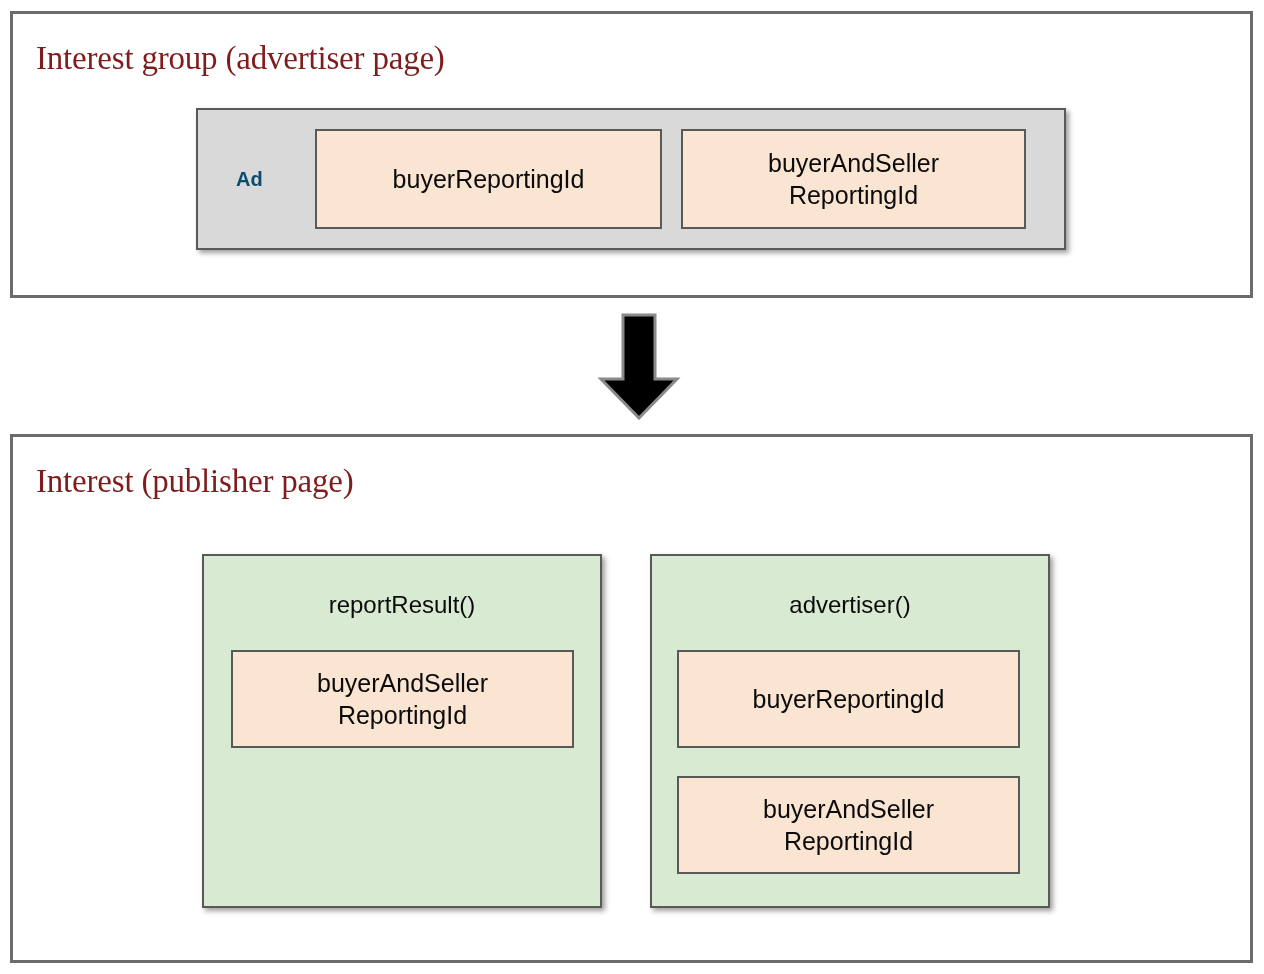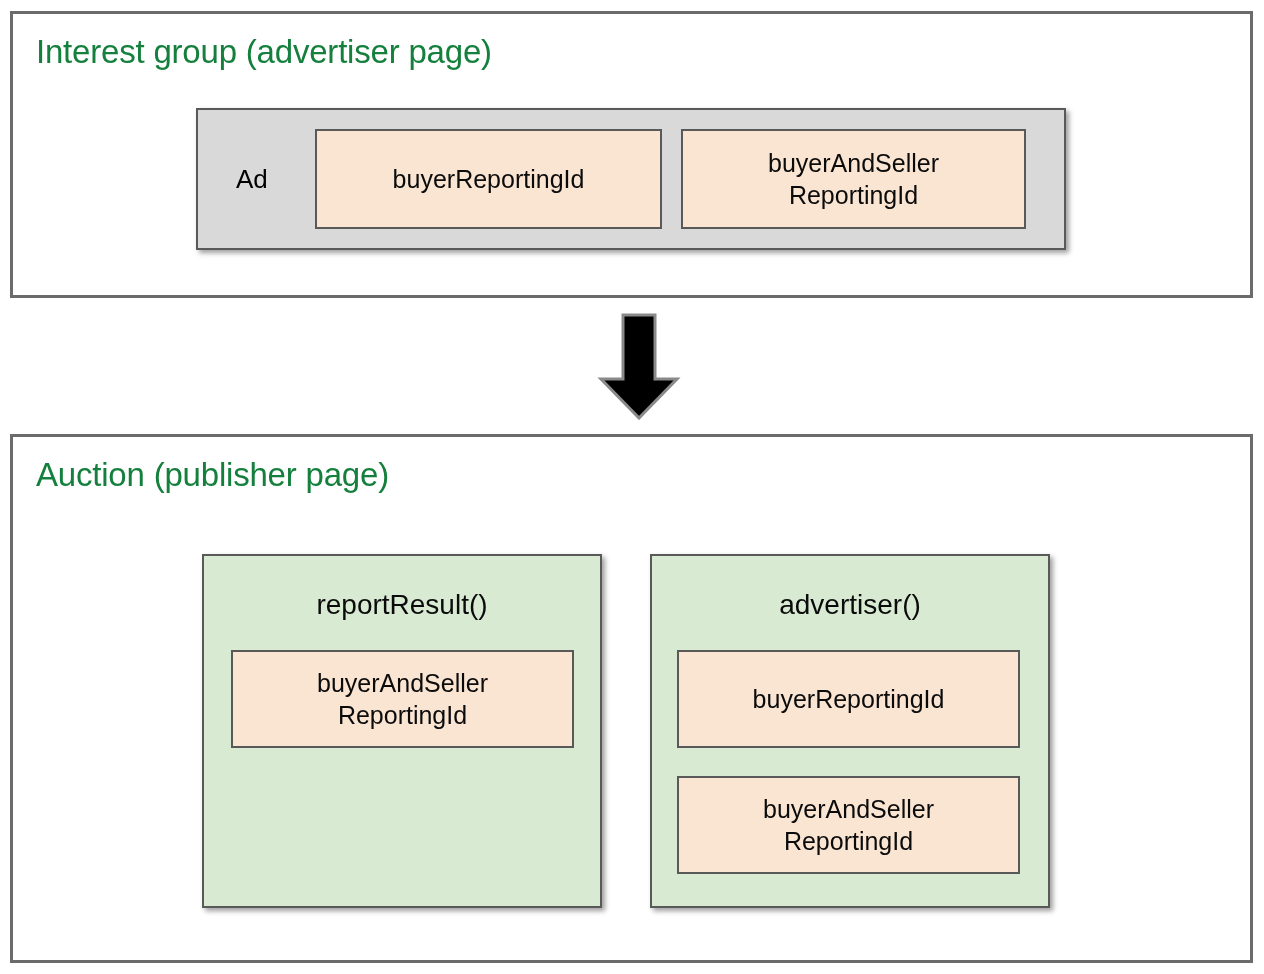--- a/index.html
+++ b/index.html
@@ -38,26 +38,27 @@
   #frame-bottom {
     left: 10px;
     top: 434px;
     width: 1243px;
     height: 529px;
   }
 
   .frame-title {
     position: absolute;
     left: 23px;
-    top: 18px;
+    top: 24px;
     font-size: 33px;
     line-height: 40px;
     letter-spacing: -0.2px;
-    color: #15803d;
+    color: #7f1d1d;
     white-space: nowrap;
+    font-family: Liberation Serif, serif;
   }
 
   
   .box {
     position: absolute;
     box-sizing: border-box;
     border: 2px solid #595959;
     box-shadow: 3px 3px 5px rgba(0,0,0,0.38);
   }
   .box-gray  { background: #d9d9d9; }
@@ -82,24 +83,24 @@
   #ad-container {
     left: 196px;
     top: 108px;
     width: 870px;
     height: 142px;
   }
   #ad-label {
     position: absolute;
     left: 236px;
     top: 163px;
-    font-size: 26px;
-    font-weight: normal;
+    font-size: 20px;
+    font-weight: bold;
     line-height: 32px;
-    color: #000000;
+    color: #0c4a6e;
   }
   #ig-chip-buyer {
     left: 315px;
     top: 129px;
     width: 347px;
     height: 100px;
   }
   #ig-chip-buyer-and-seller {
     left: 681px;
     top: 129px;
@@ -127,21 +128,21 @@
     left: 650px;
     top: 554px;
     width: 400px;
     height: 354px;
   }
   .func-title {
     position: absolute;
     width: 100%;
     top: 32px;
     text-align: center;
-    font-size: 28px;
+    font-size: 24px;
     line-height: 34px;
     color: #0b0b0b;
   }
 
   #rr-chip-bas {
     left: 231px;
     top: 650px;
     width: 343px;
     height: 98px;
   }
@@ -180,21 +181,21 @@
       <span>buyerAndSeller</span>
       <span>ReportingId</span>
     </div>
   </div>
 
   <svg id="flow-arrow" viewBox="0 0 84 107">
     <polygon points="26,2 58,2 58,66 80,66 42,105 4,66 26,66" fill="#000000" stroke="#8a8a8a" stroke-width="3"></polygon>
   </svg>
 
   <div class="frame" id="frame-bottom">
-    <div class="frame-title">Auction (publisher page)</div>
+    <div class="frame-title">Interest (publisher page)</div>
   </div>
 
   <div class="box box-green" id="report-result-box">
     <div class="func-title">reportResult()</div>
   </div>
 
   <div class="chip" id="rr-chip-bas">
     <div>
       <span>buyerAndSeller</span>
       <span>ReportingId</span>

